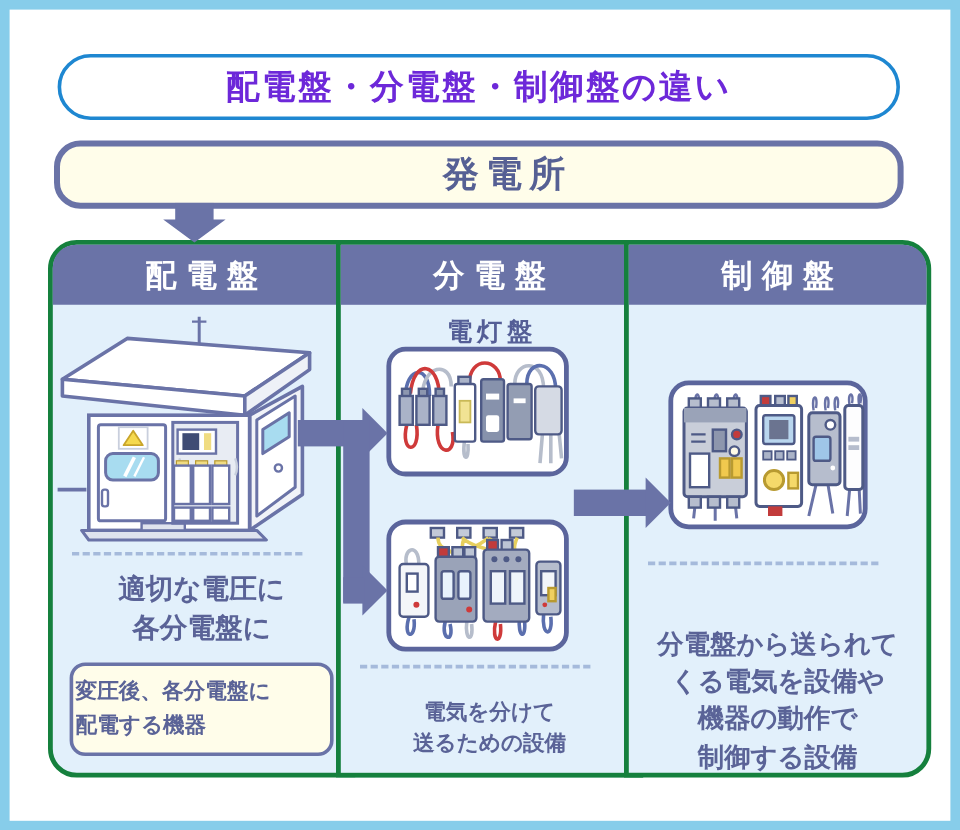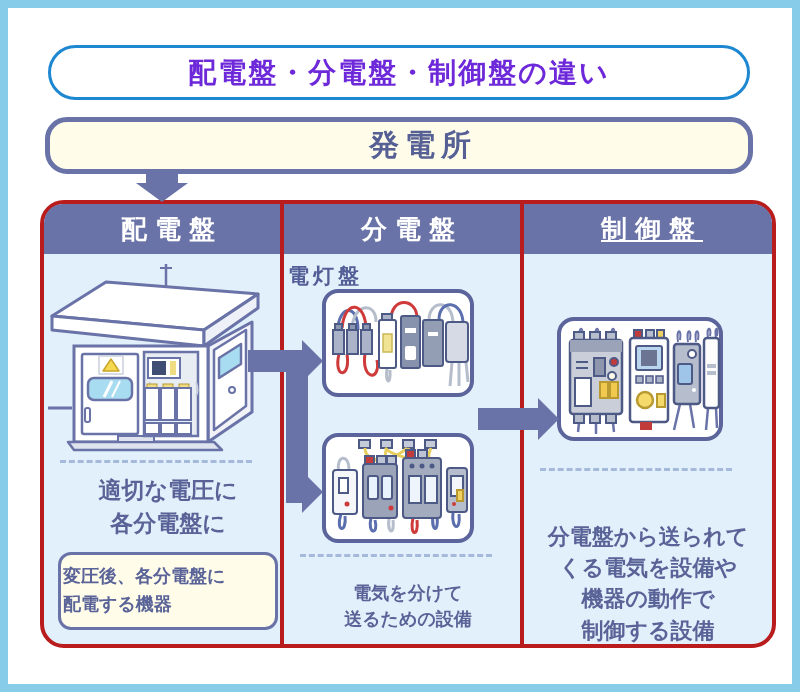--- a/index.html
+++ b/index.html
@@ -9,33 +9,33 @@
          border:8px solid #87cdea;box-sizing:border-box;background:#ffffff;}
   .title-pill{position:absolute;left:48px;top:45px;width:702px;height:55px;
          box-sizing:border-box;border:3px solid #1e87d1;border-radius:30px;background:#ffffff;
          display:flex;align-items:center;justify-content:center;
          color:#6d28d9;font-size:28px;font-weight:bold;letter-spacing:2px;z-index:2;}
   .source-bar{position:absolute;left:45px;top:117px;width:708px;height:57px;
          box-sizing:border-box;border:5px solid #6a73a7;border-radius:22px;background:#fffdea;
          display:flex;align-items:center;justify-content:center;
          color:#566094;font-size:30px;font-weight:bold;letter-spacing:6px;z-index:2;padding-left:48px;}
   .column{position:absolute;top:200px;width:256px;height:448px;box-sizing:border-box;
-         border:4px solid #b91c1c;background:#e2f0fb;z-index:1;}
+         border:4px solid #15803d;background:#e2f0fb;z-index:1;}
   .col1{left:40px;border-radius:24px 0 0 24px;}
   .col2{left:280px;border-radius:0;}
   .col3{left:520px;border-radius:0 24px 24px 0;}
   .col-header{position:absolute;left:0;top:0;width:100%;height:50px;background:#6a73a7;
          display:flex;align-items:center;justify-content:center;
          color:#ffffff;font-size:26px;font-weight:bold;letter-spacing:8px;text-indent:8px;}
   .col1 .col-header{border-radius:19px 0 0 0;}
-  .col3 .col-header{border-radius:0 19px 0 0;text-decoration:underline;}
+  .col3 .col-header{border-radius:0 19px 0 0;}
   .dashed{position:absolute;left:16px;width:192px;border-top:3px dashed #a5badb;}
   .desc{position:absolute;left:0;width:100%;text-align:center;color:#5a6397;
          font-weight:bold;white-space:pre-line;}
-  .panel-label{position:absolute;left:0;width:100%;text-align:left;color:#545e96;
+  .panel-label{position:absolute;left:0;width:100%;text-align:center;color:#545e96;
          font-size:21px;font-weight:bold;letter-spacing:4px;text-indent:4px;}
   .note-box{position:absolute;left:14px;right:14px;box-sizing:border-box;
          border:3px solid #6a73a7;border-radius:13px;background:#fffdea;
          color:#5a6397;font-size:18px;font-weight:bold;
          white-space:pre-line;line-height:1.55;padding:8px 2px;}
   svg.ill{position:absolute;}
   .flow{position:absolute;z-index:5;}
 </style>
 </head>
 <body>

